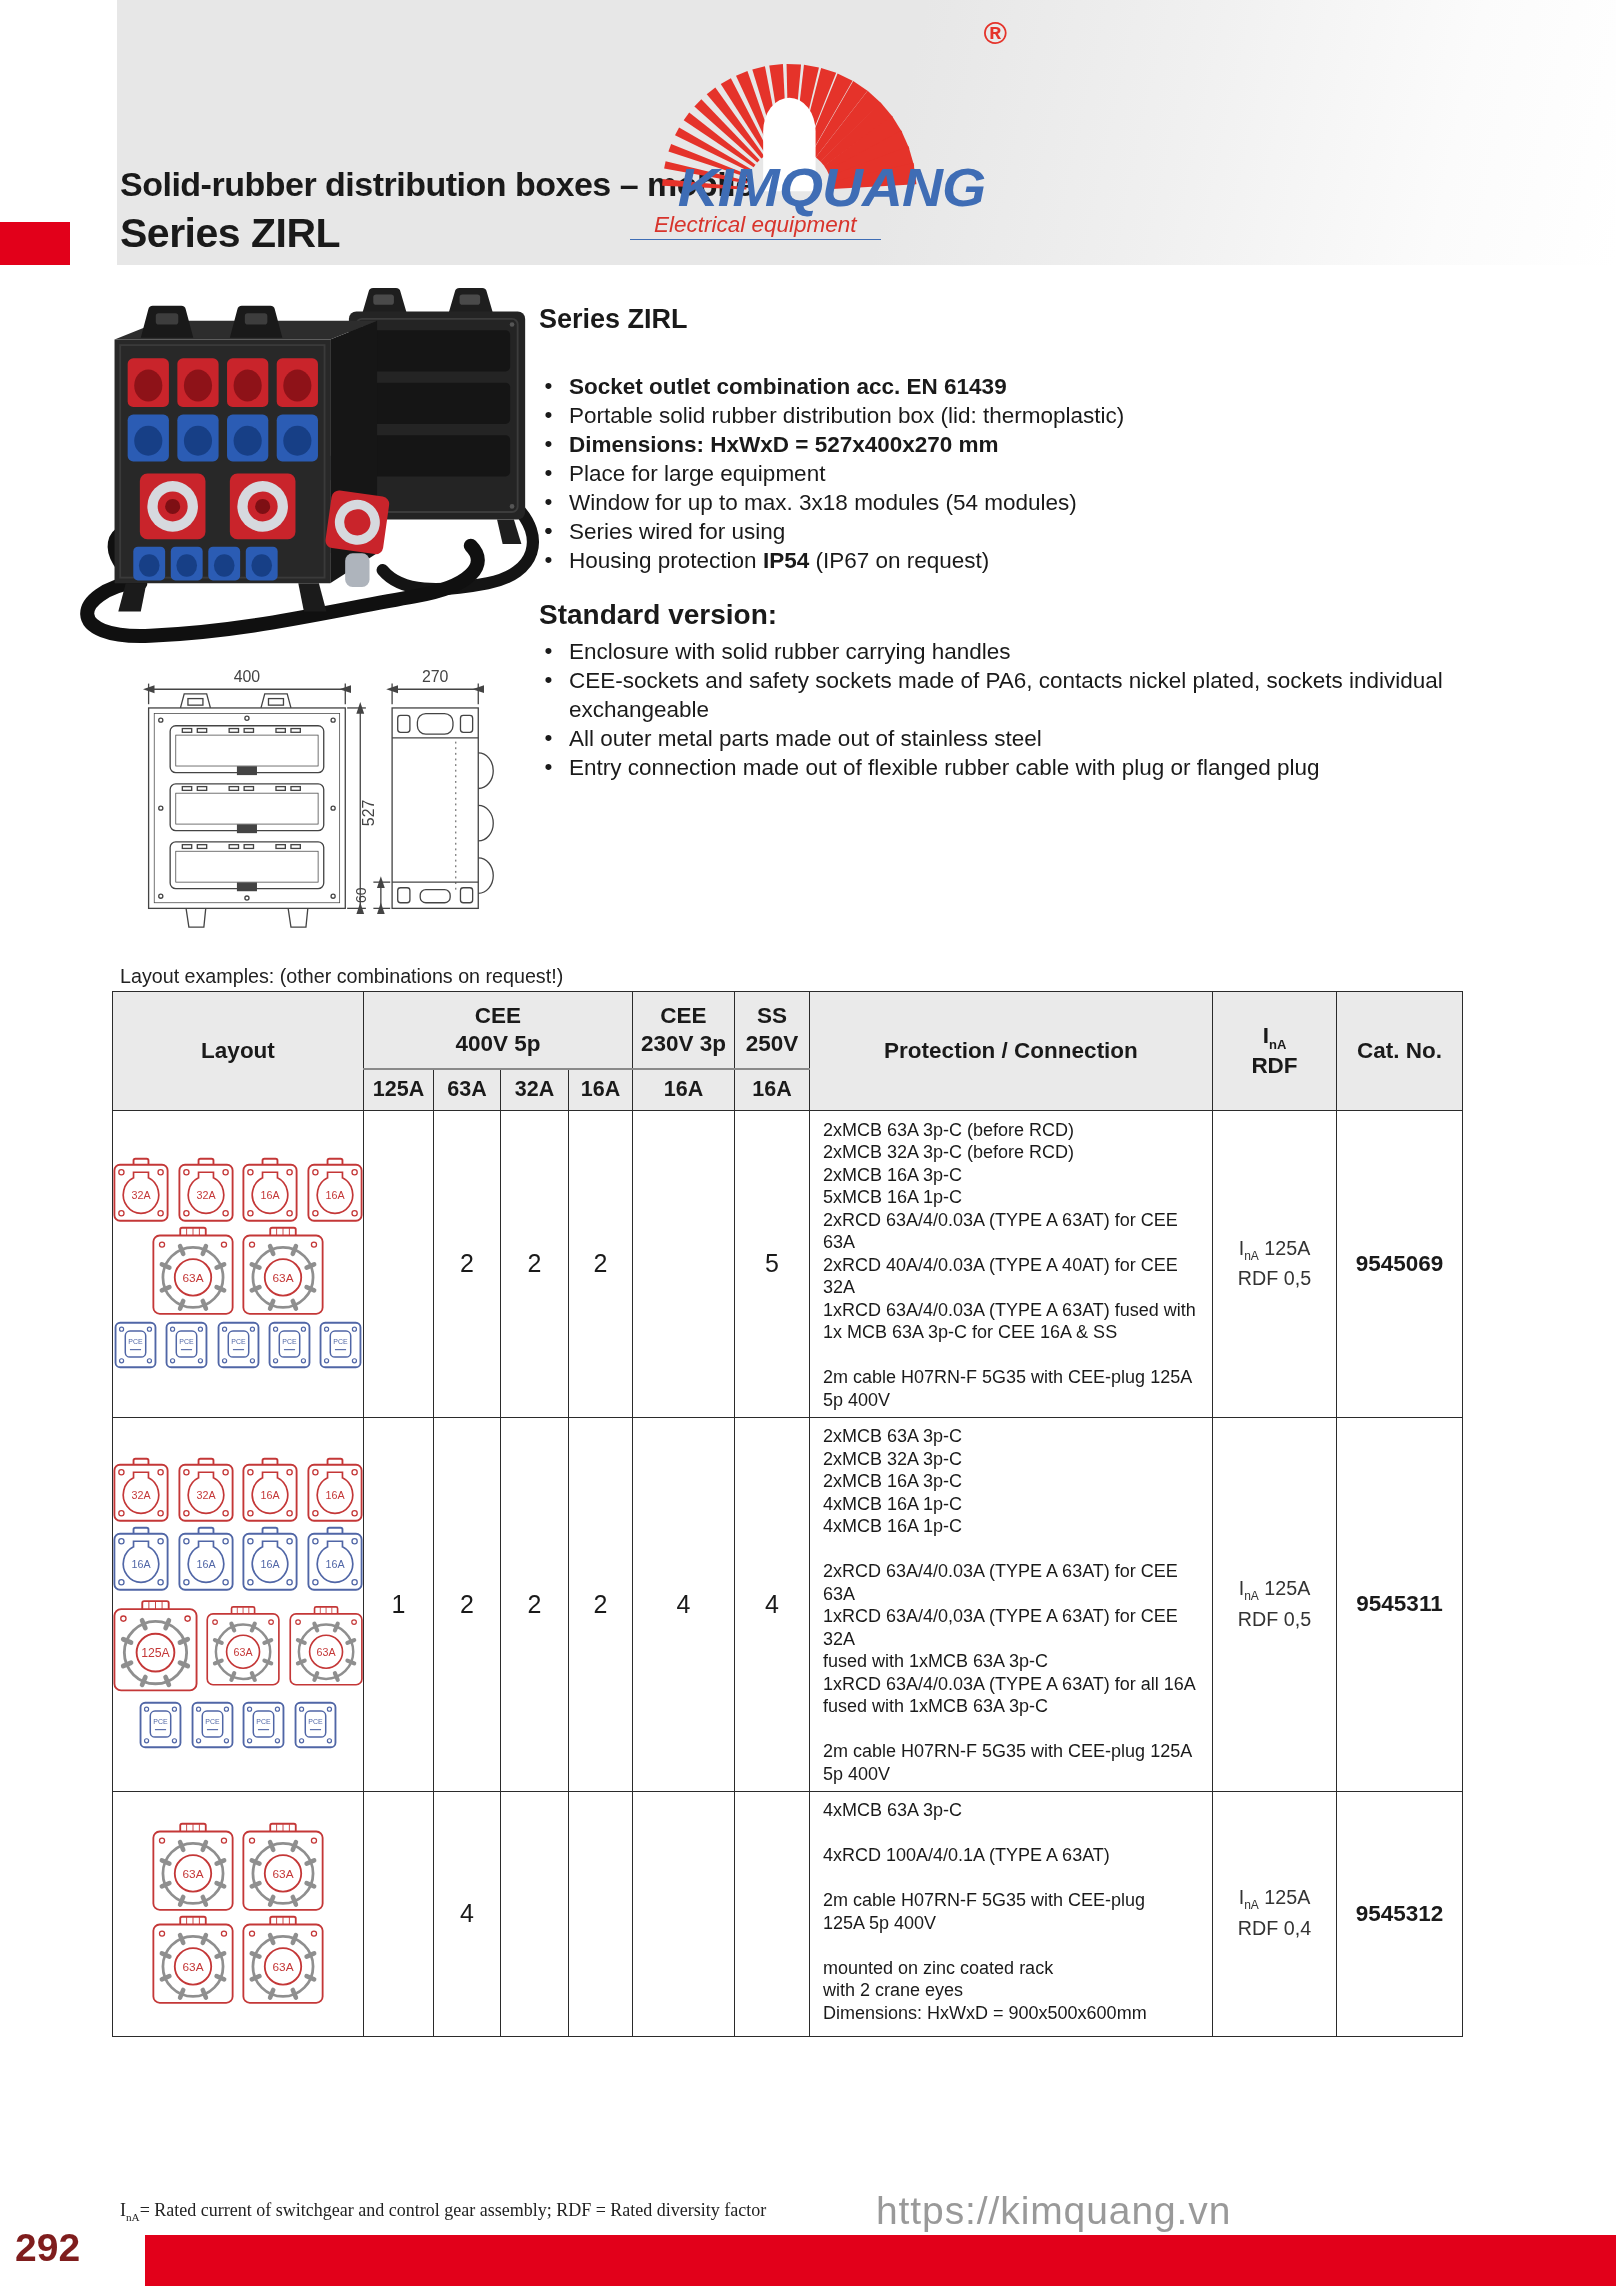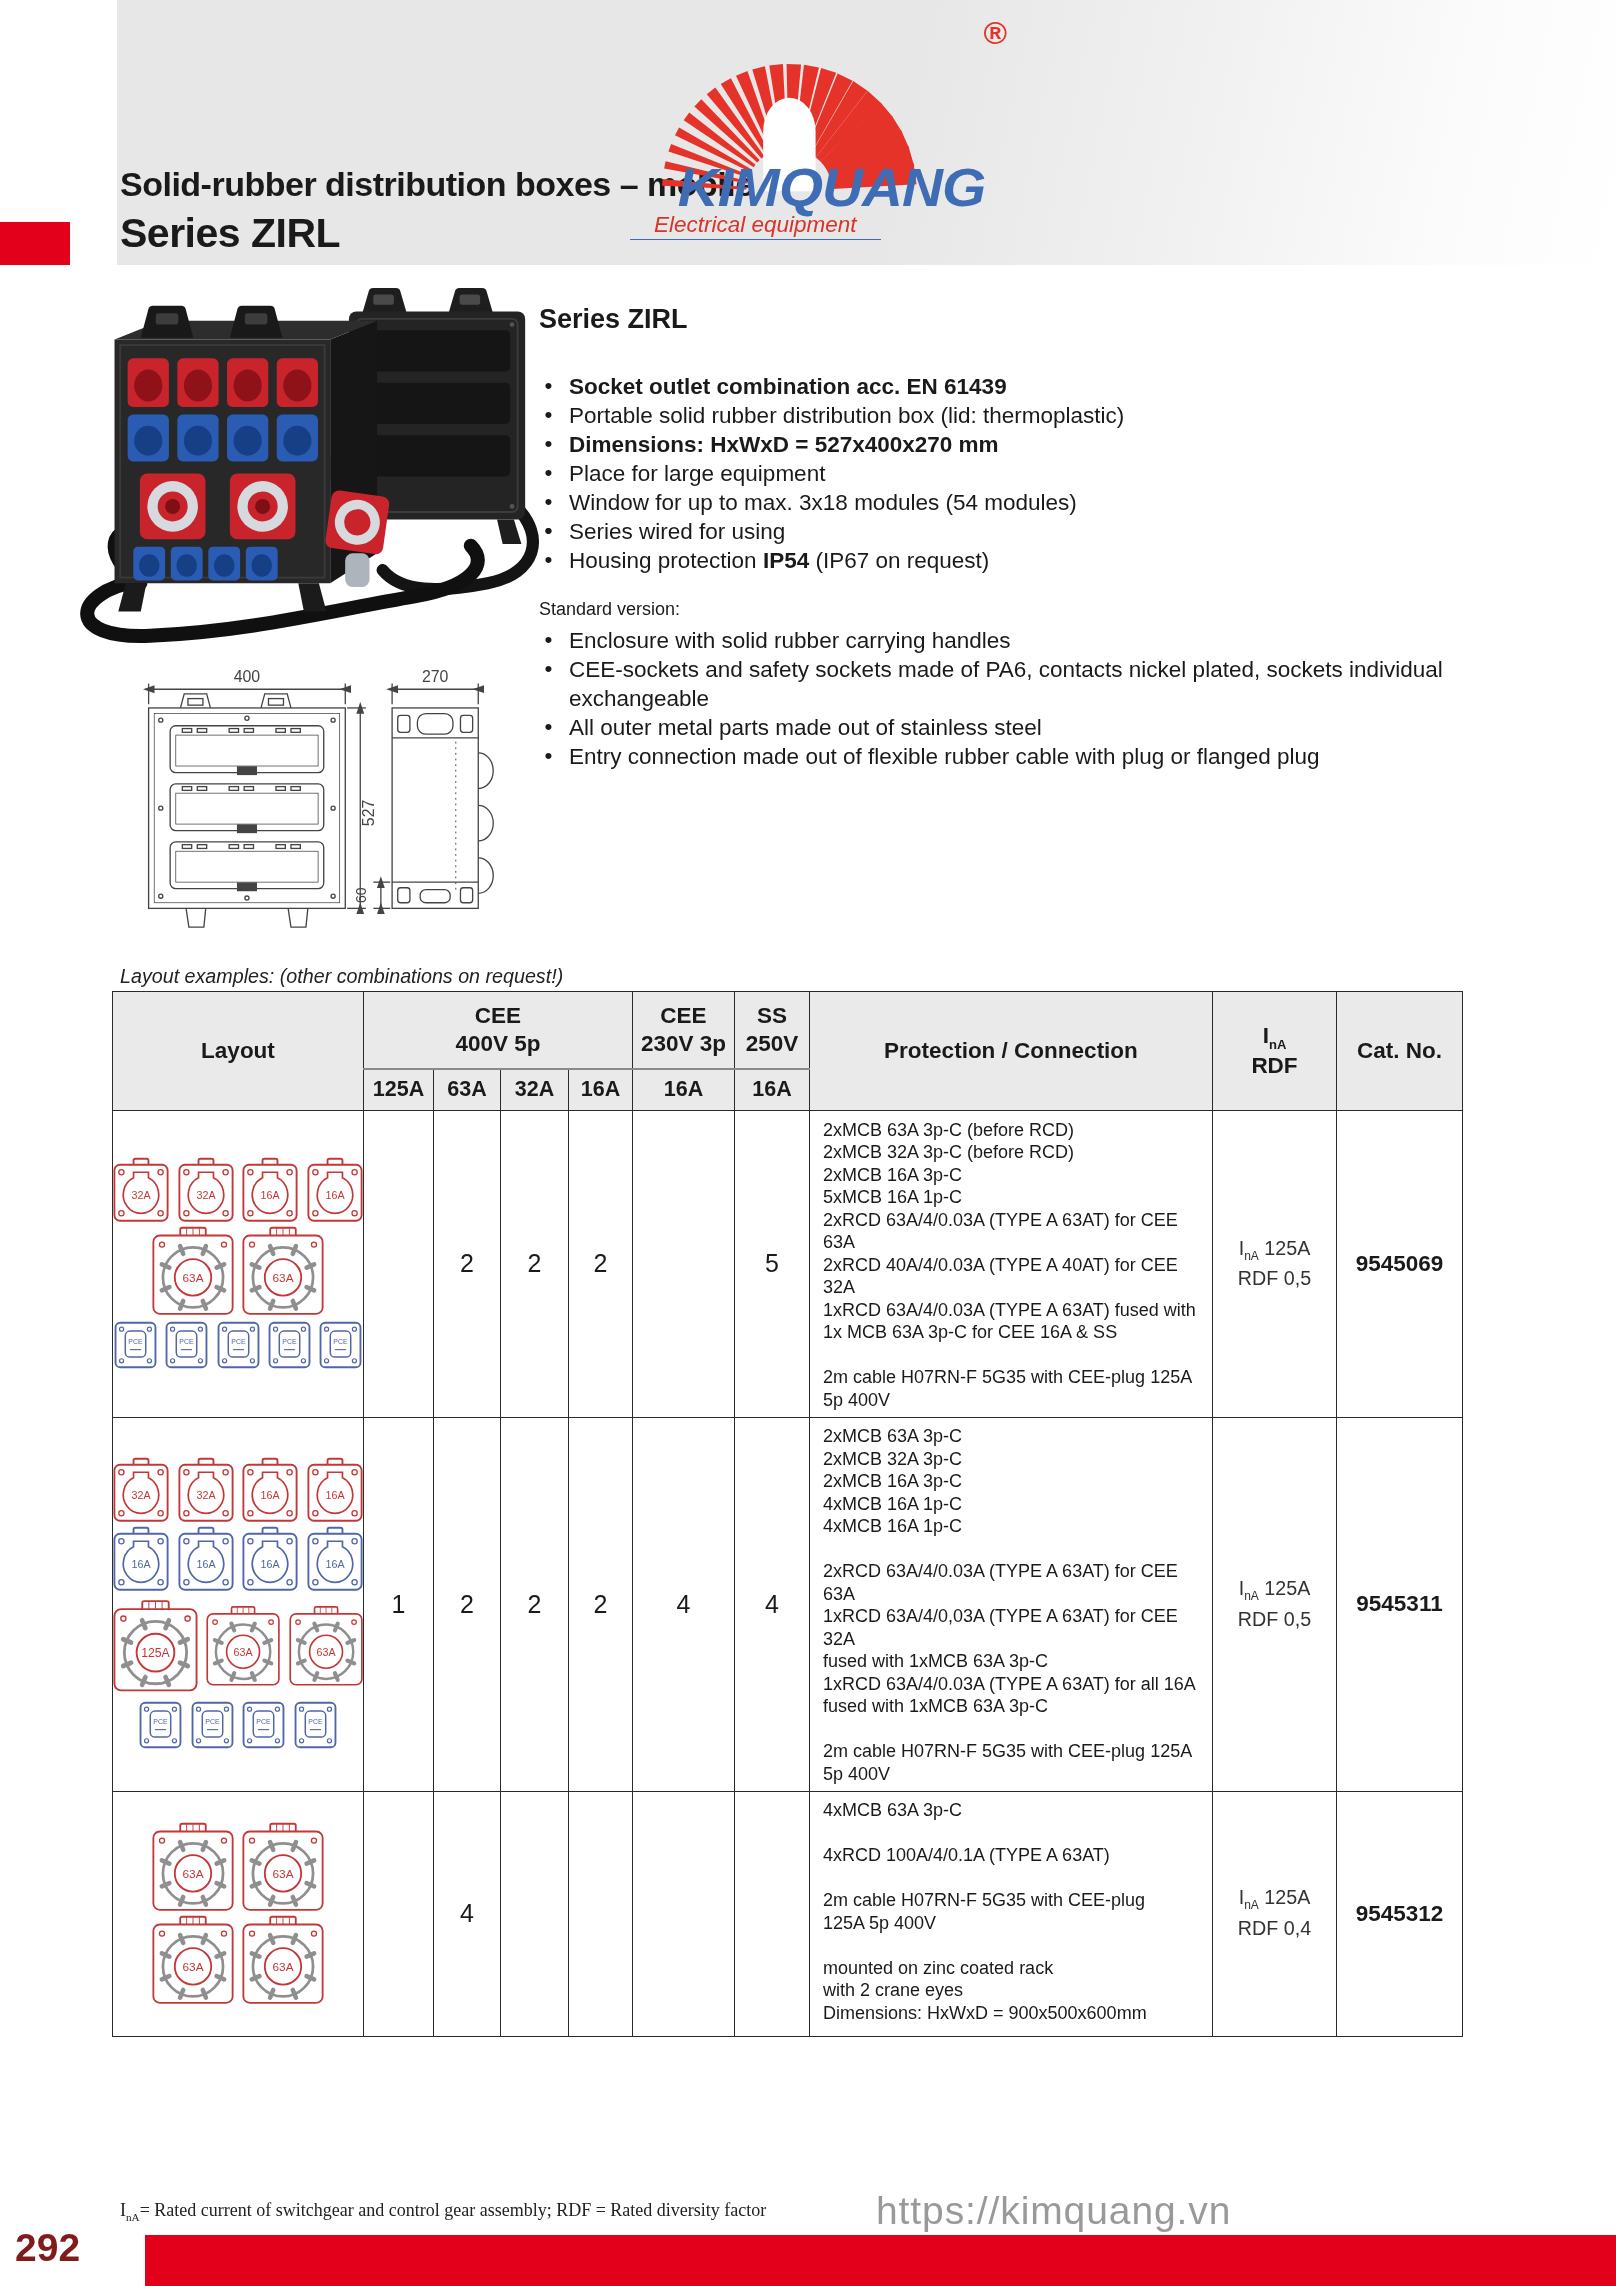--- a/index.html
+++ b/index.html
@@ -39,29 +39,29 @@
   .logo-reg{position:absolute;right:26px;top:9.4px;font-size:32px;color:#e5332a;font-weight:bold;}
 
   
   .photo{left:47px;top:272px;width:511px;height:375px;}
   .drawing{left:111px;top:663px;width:403px;height:295px;}
   .drawing text{font-family:"Liberation Sans","DejaVu Sans",sans-serif;fill:#444;}
 
   
   .desc{left:539px;top:304px;width:913px;}
   .desc h3{margin:0;font-size:27px;font-weight:bold;}
-  .desc h4{margin:24px 0 5.6px 0;font-size:18px;font-weight:normal;}
+  .desc h4{margin:24px 0 5.6px 0;font-size:28px;font-weight:bold;}
   .desc ul{list-style:none;margin:37px 0 0 0;padding:0;font-size:22.5px;line-height:29px;}
   .desc ul.tight{margin-top:5.6px;}
   .desc li{position:relative;padding-left:30px;}
   .desc li .blt{position:absolute;left:5.6px;top:-0.9px;}
   .bold{font-weight:bold;}
 
   
-  .table-caption{left:120px;top:965px;font-size:19.7px;color:#222;font-style:italic;}
+  .table-caption{left:120px;top:965px;font-size:19.7px;color:#222;}
   .ztable{
     position:absolute;left:112px;top:991px;width:1350px;
     border-collapse:collapse;table-layout:fixed;background:#fff;
   }
   .ztable th,.ztable td{border:1.5px solid #2b2b2b;padding:0;overflow:hidden;}
   .ztable thead th{
     background:#eaeaea;font-size:22.5px;font-weight:bold;text-align:center;
     white-space:pre-line;line-height:1.25;
   }
   .ztable thead tr:first-child{height:77px;}

